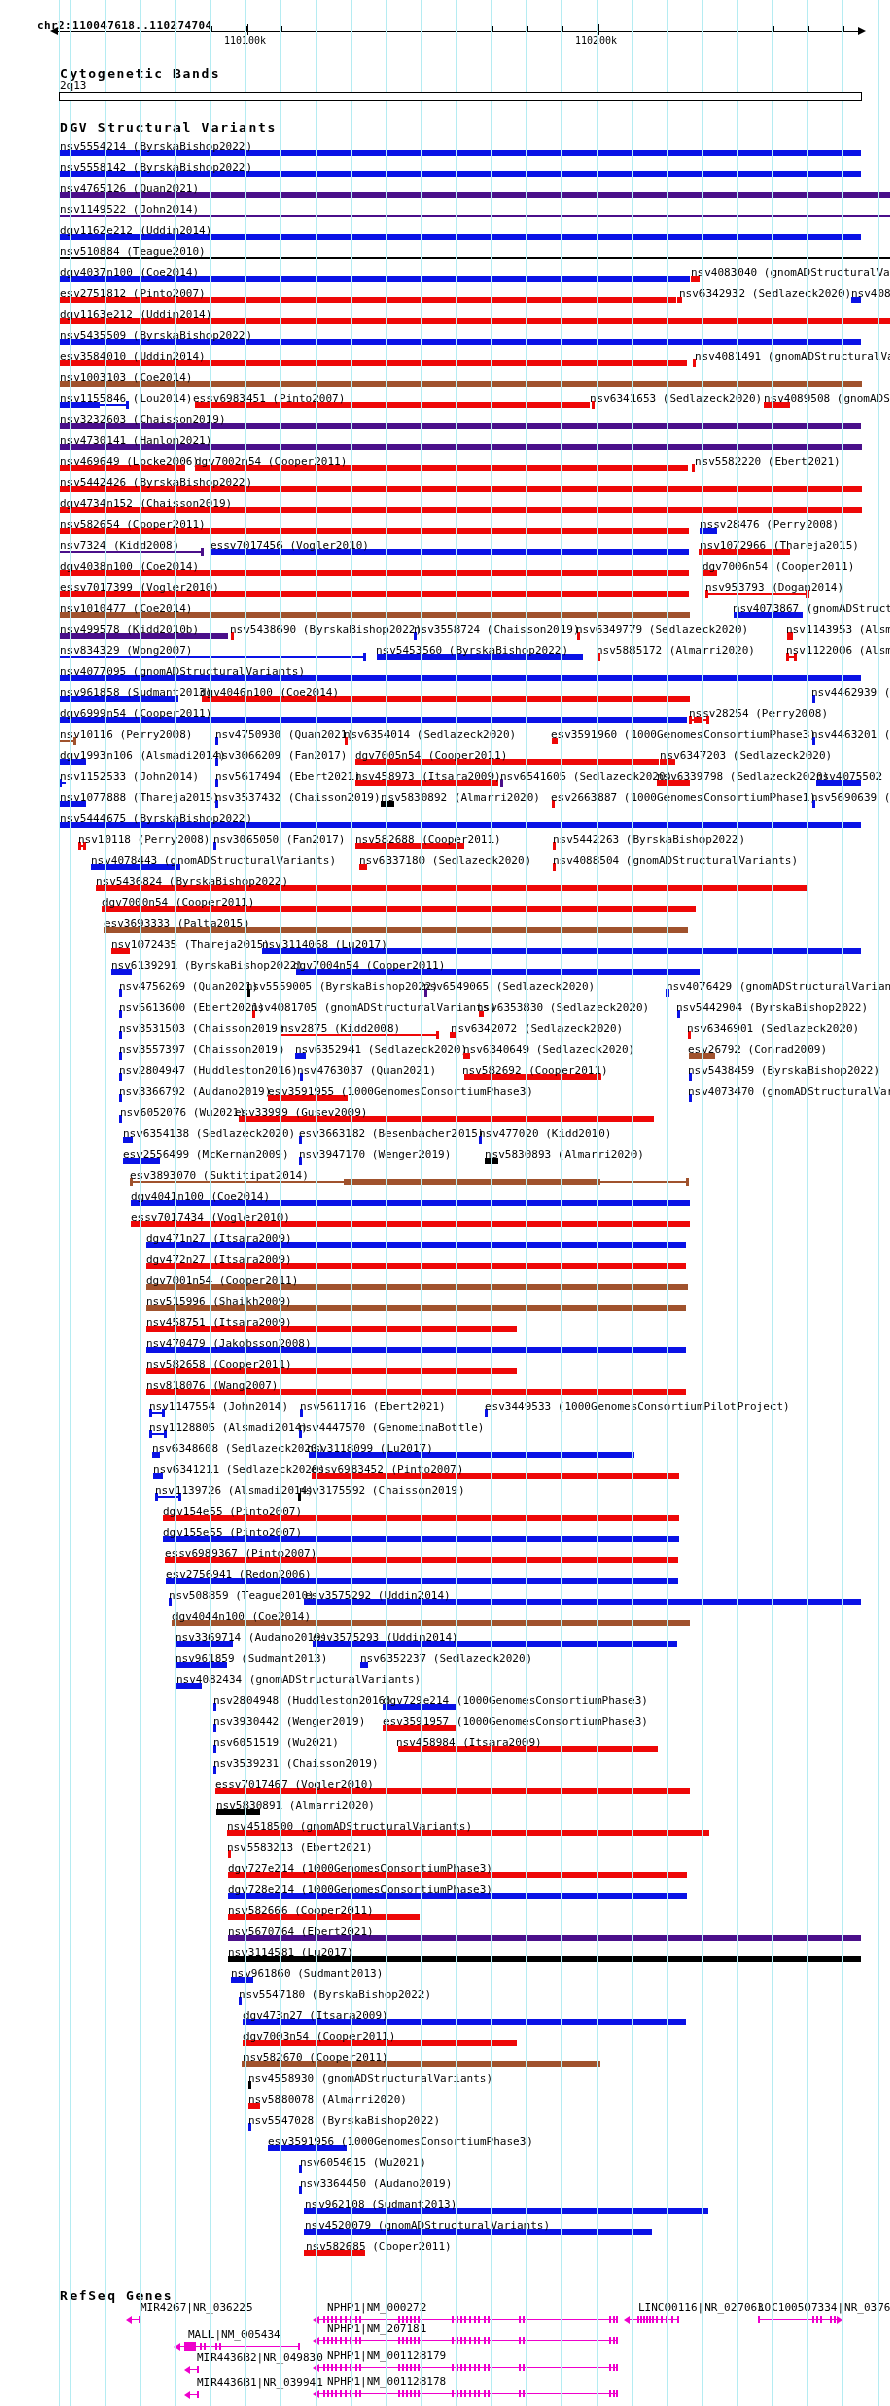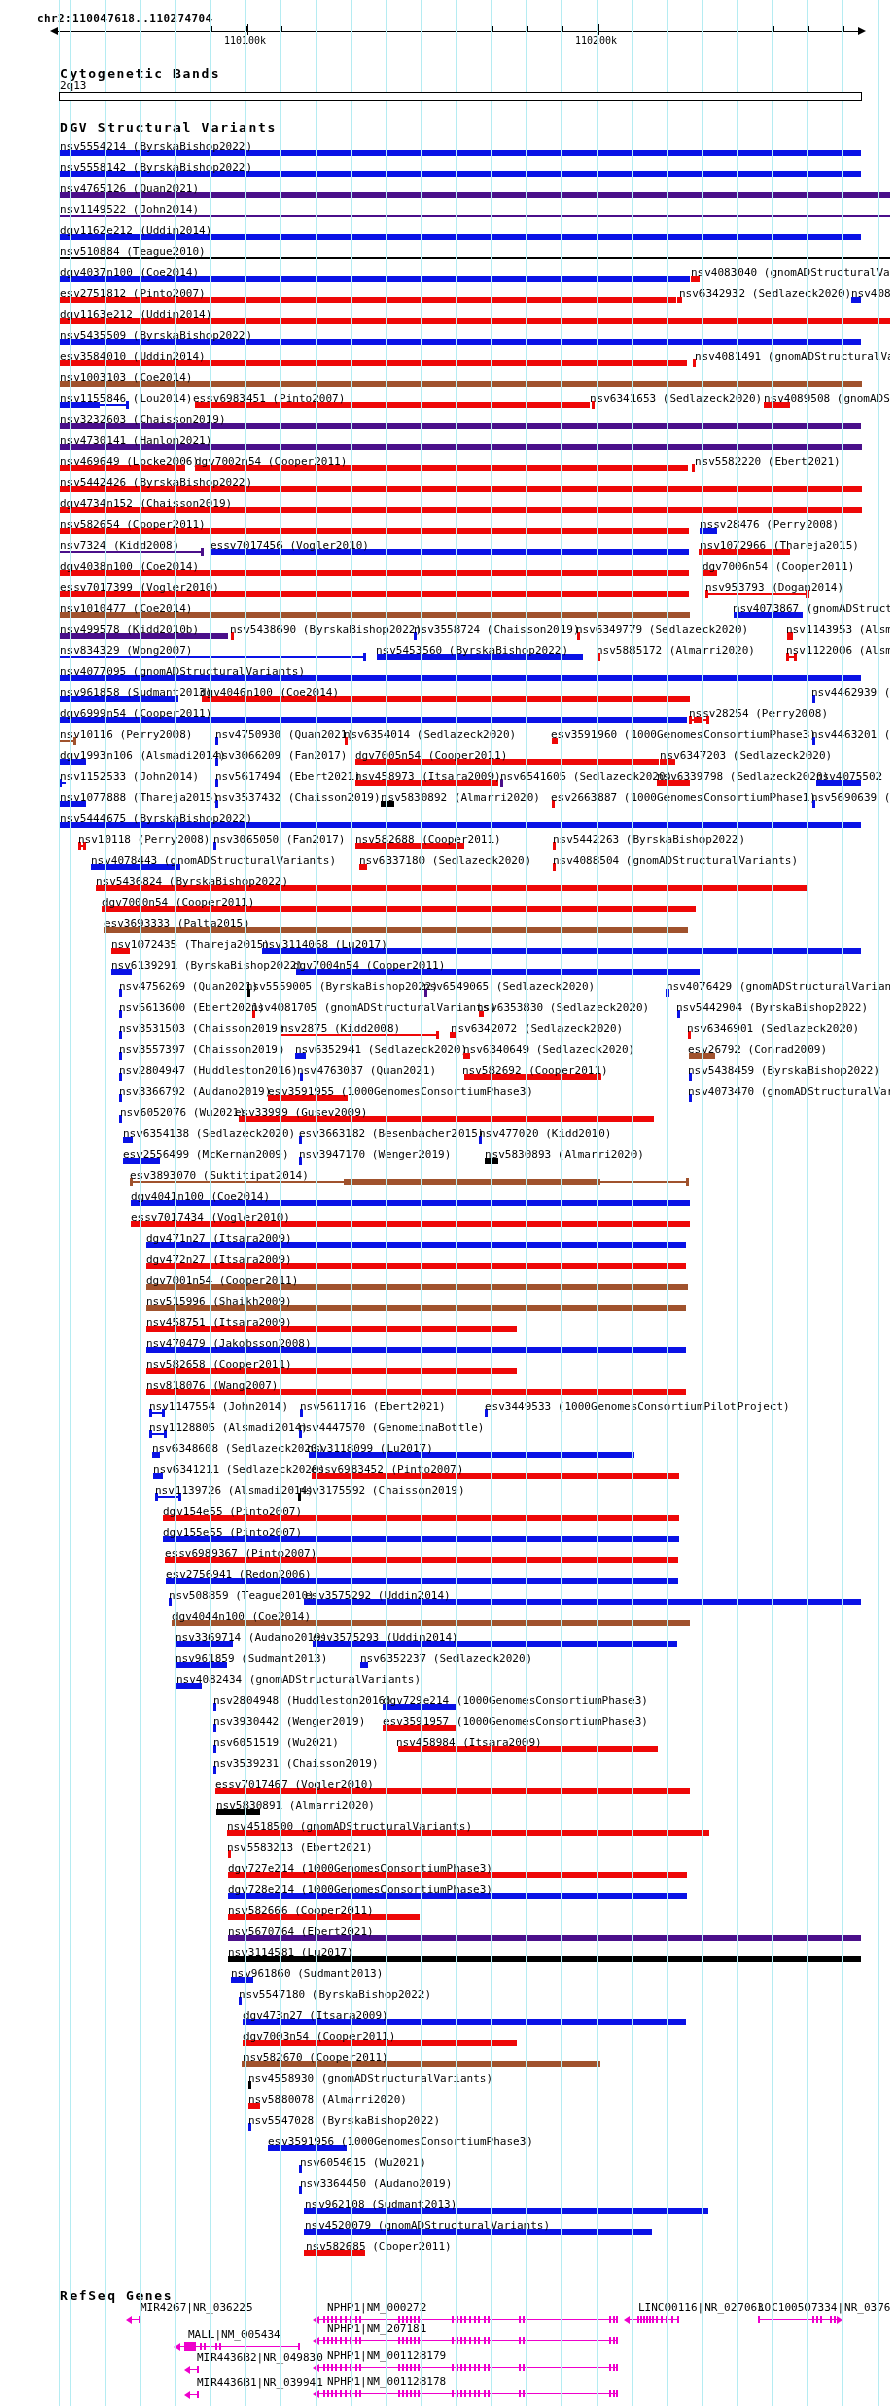--- a/index.html
+++ b/index.html
@@ -10,21 +10,21 @@
   .sect{position:absolute;font-size:13px;font-weight:bold;letter-spacing:1.6px;line-height:13px;white-space:pre;}
   .lbl{position:absolute;font-size:11px;line-height:11px;white-space:pre;}
   .rlbl{position:absolute;font-size:10px;line-height:10px;white-space:pre;}
   .cytobox{position:absolute;border:1px solid #000;box-sizing:border-box;background:#fff;}
   .tri{position:absolute;width:0;height:0;}
 </style>
 </head>
 <body>
 
 <div id="screen">
-  <div class="coords" style="left:37px;top:13px;">chr2:110047618..110274704</div>
+  <div class="coords" style="left:37px;top:20px;">chr2:110047618..110274704</div>
   <div id="ruler-layer" style="z-index: 2;">
       <div style="position: absolute; left: 58px; top: 31px; width: 800px; height: 1px; background: rgb(0, 0, 0);"></div>
       <div class="tri" style="position: absolute; left: 50px; top: 27px; border-top: 4px solid transparent; border-bottom: 4px solid transparent; border-right: 8px solid rgb(0, 0, 0); width: 0px; height: 0px;"></div>
       <div class="tri" style="position: absolute; left: 858px; top: 27px; border-top: 4px solid transparent; border-bottom: 4px solid transparent; border-left: 8px solid rgb(0, 0, 0); width: 0px; height: 0px;"></div>
       <div style="position: absolute; left: 70px; top: 26px; width: 1px; height: 5px; background: rgb(0, 0, 0);"></div>
       <div style="position: absolute; left: 105.13px; top: 26px; width: 1px; height: 5px; background: rgb(0, 0, 0);"></div>
       <div style="position: absolute; left: 140.26px; top: 26px; width: 1px; height: 5px; background: rgb(0, 0, 0);"></div>
       <div style="position: absolute; left: 175.39px; top: 26px; width: 1px; height: 5px; background: rgb(0, 0, 0);"></div>
       <div style="position: absolute; left: 210.52px; top: 26px; width: 1px; height: 5px; background: rgb(0, 0, 0);"></div>
       <div style="position: absolute; left: 245.65px; top: 26px; width: 1px; height: 5px; background: rgb(0, 0, 0);"></div>

